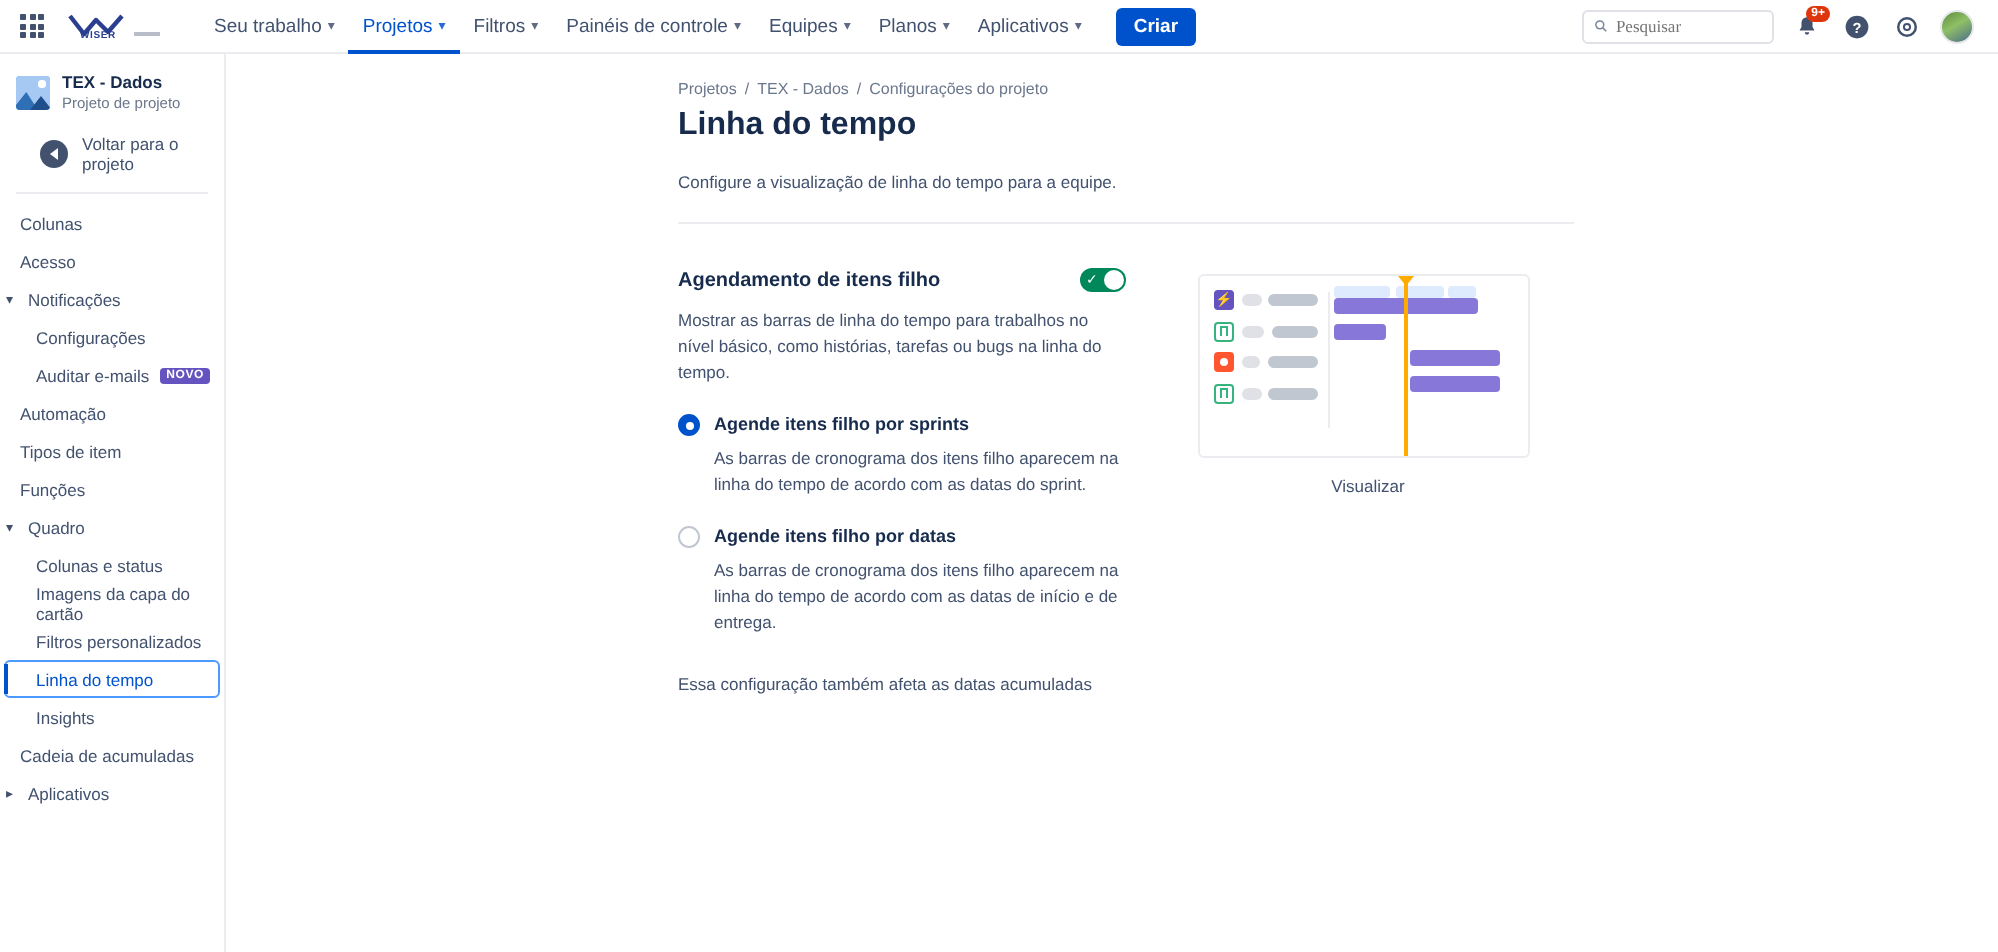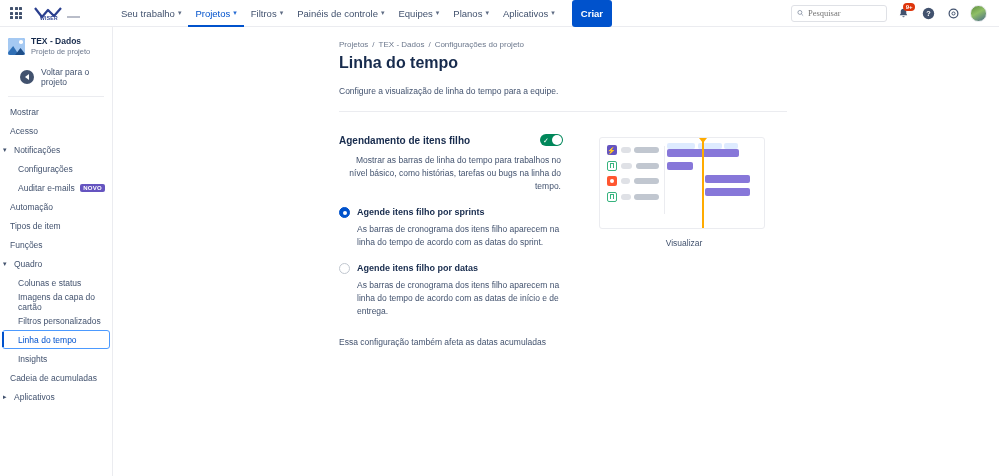--- a/index.html
+++ b/index.html
@@ -32,21 +32,21 @@
   }
   .logo-w { display:block; }
   .logo-txt {
     font-size: 5px; font-weight: bold; color: #2a3f8f;
     letter-spacing: .3px; position: absolute; left: 6px; top: 12px;
   }
   .logo-sub {
     position: absolute; left: 33px; top: 13px;
     width: 13px; height: 1.5px; background: #b9bdc9;
   }
-  .nav-items { display: flex; margin-left: 32px; height: 27px; }
+  .nav-items { display: flex; align-items: center; margin-left: 18px; height: 27px; }
   .nav-item {
     font-size: 9.5px; color: #42526E; padding: 0 7px;
     height: 27px; display: flex; align-items: center; cursor: pointer;
     white-space: nowrap;
   }
   .nav-item .car { margin-left: 3px; font-size: 7px; opacity: .85; }
   .nav-item.active { color: #0052CC; box-shadow: inset 0 -2px 0 #0052CC; }
   .btn-criar {
     background: #0052CC; color: #fff; font-size: 9.5px; font-weight: 600;
     border: none; border-radius: 3px; padding: 4px 9px; margin-left: 10px;
@@ -145,21 +145,21 @@
   .content-row { display: flex; padding-left: 226px; margin-top: 22px; gap: 36px; }
   .settings-col { width: 224px; }
   .sec-head { display: flex; align-items: center; }
   .sec-title { font-size: 10px; font-weight: 600; color: #172B4D; }
   .toggle {
     margin-left: auto; width: 23px; height: 12px; border-radius: 7px; background: #00875A;
     position: relative; cursor: pointer; display:flex; align-items:center;
   }
   .toggle .chk { color: #fff; font-size: 7px; margin-left: 3px; line-height: 1; }
   .toggle .knob { position:absolute; right: 1px; top: 1px; width: 10px; height: 10px; border-radius: 50%; background: #fff; }
-  .sec-desc { font-size: 8.5px; color: #42526E; line-height: 13px; margin-top: 8px; width: 222px; text-align: right; }
+  .sec-desc { font-size: 8.5px; color: #42526E; line-height: 13px; margin-top: 8px; width: 222px; }
 
   .radio-row { display: flex; align-items: flex-start; gap: 7px; margin-top: 14px; cursor: pointer; }
   .radio {
     width: 11px; height: 11px; border-radius: 50%; border: 1.5px solid #0052CC;
     flex: none; margin-top: 0px; display:flex; align-items:center; justify-content:center;
     background:#fff;
   }
   .radio.on { background: #0052CC; border-color:#0052CC; }
   .radio.on:after { content:''; width: 4px; height:4px; border-radius:50%; background:#fff; }
   .radio.off { border: 1.5px solid #C1C7D0; }
@@ -305,21 +305,21 @@
 
   <div class="back-row">
     <div class="back-circle"></div>
     <span class="back-label">Voltar para o projeto</span>
   </div>
 
   <div class="side-sep"></div>
 
   <div id="sidebar-items">
       <div class="s-item">
-        <span>Mostrar</span>
+        <span>Colunas</span>
       </div>
       <div class="s-item">
         <span>Acesso</span>
       </div>
       <div class="s-item">
         <span class="s-caret">▾</span>
         <span>Notificações</span>
       </div>
       <div class="s-item lvl1">
         <span>Configurações</span>

